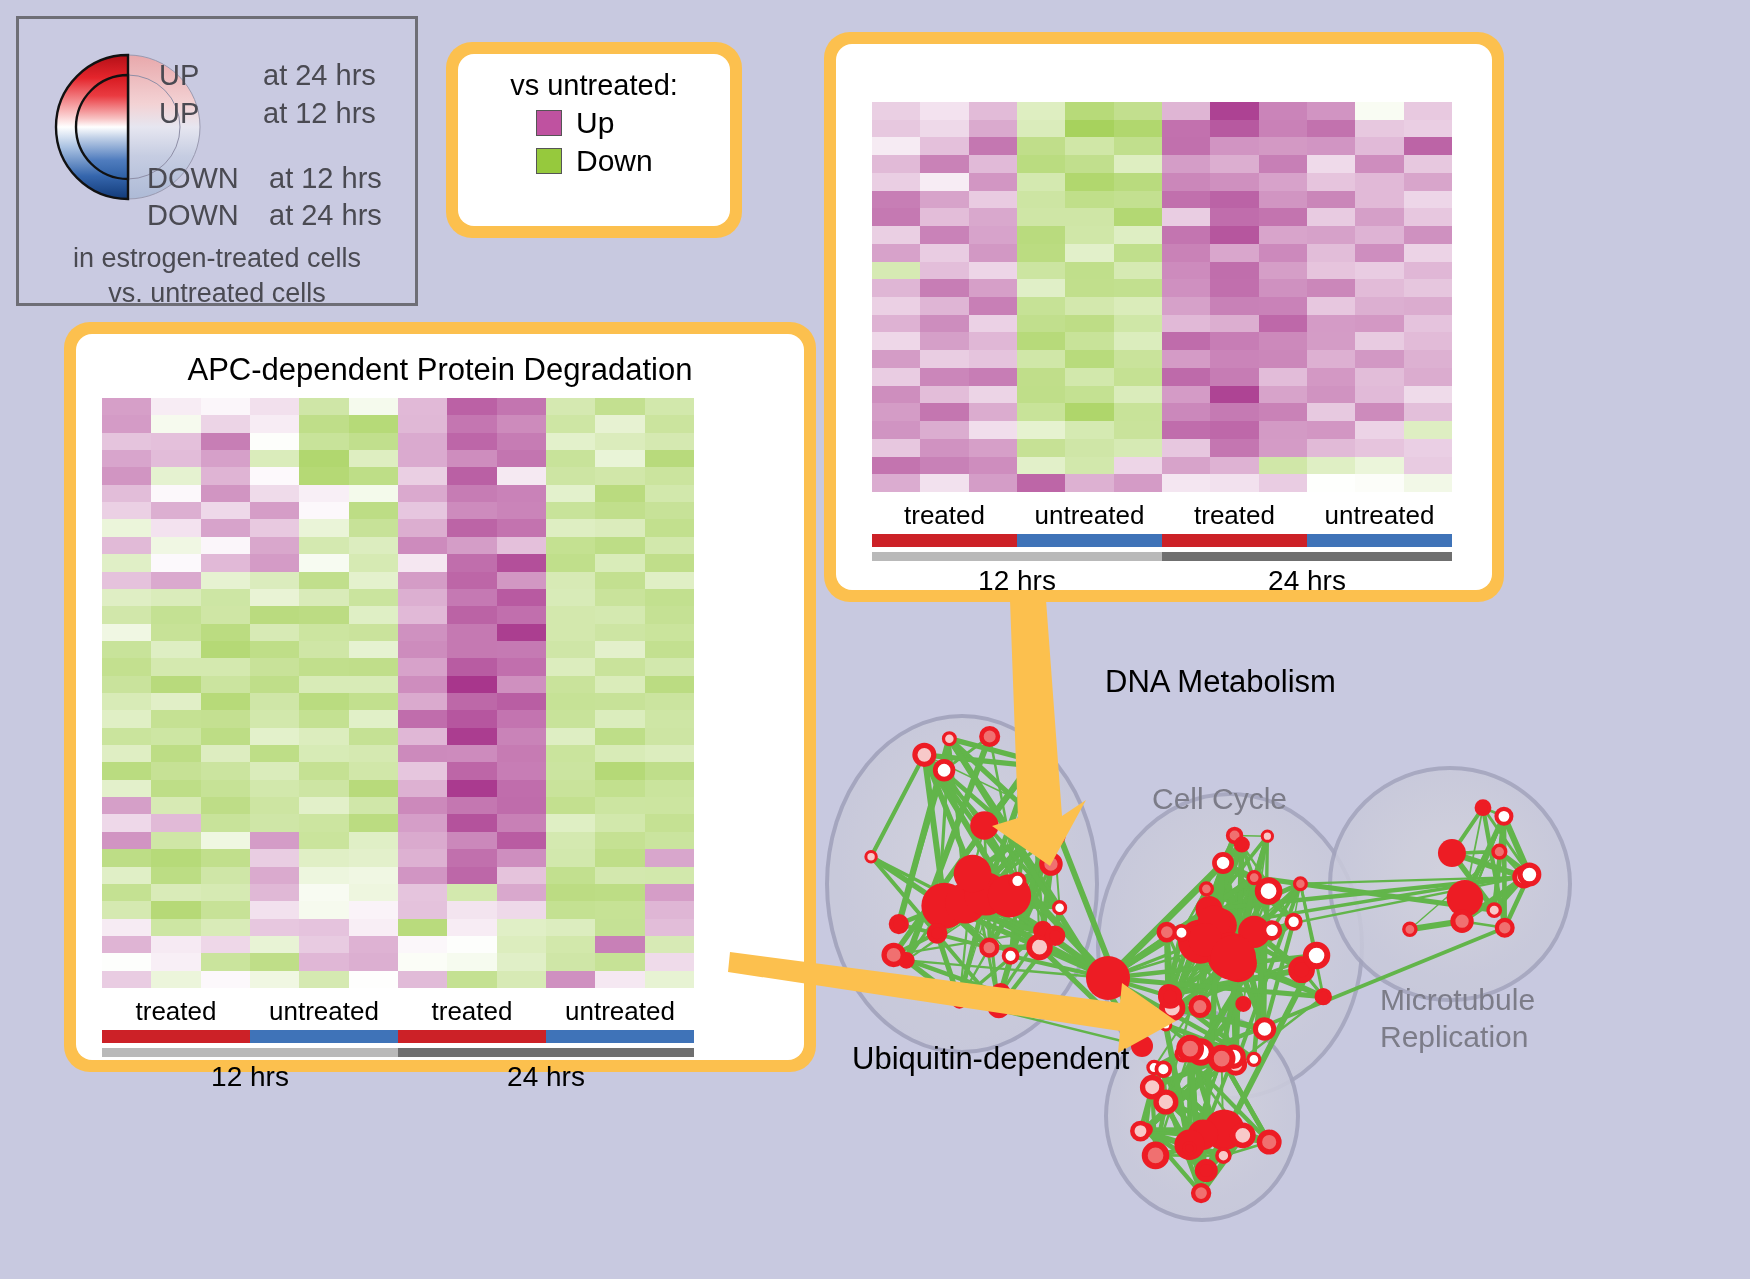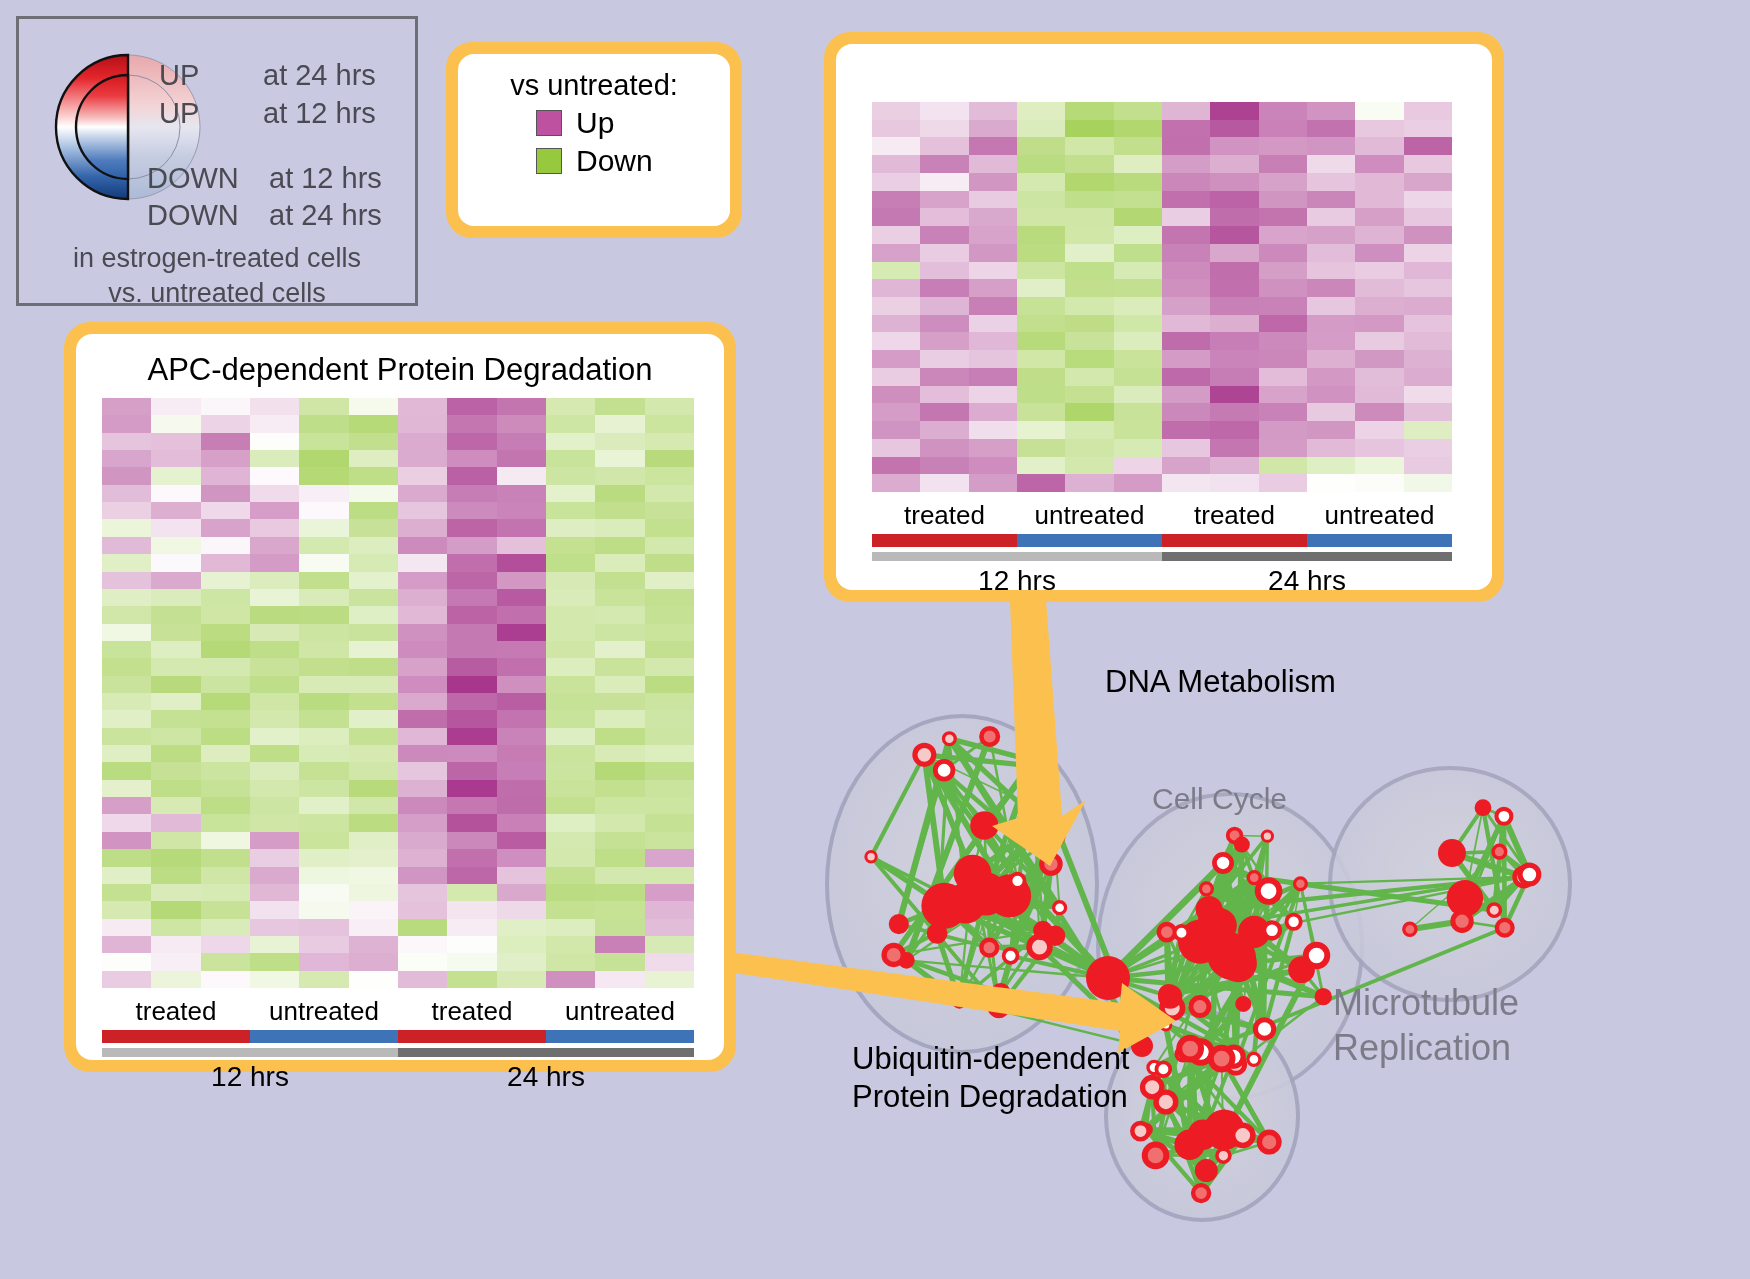--- a/index.html
+++ b/index.html
@@ -25,21 +25,21 @@
   .ypanel>.inner{background:#ffffff;border-radius:16px;width:100%;height:100%;box-sizing:border-box;position:relative;}
 
   #legend-panel{left:446px;top:42px;width:296px;height:196px;}
   #legend-panel .inner{padding:14px 0 0 0;}
   #legend-title{text-align:center;font-size:29px;color:#000;line-height:1.18;}
   .legend-item{display:flex;align-items:center;gap:14px;margin-left:78px;margin-top:4px;}
   .swatch{width:26px;height:26px;border:1.5px solid #555;box-sizing:border-box;display:inline-block;}
   .legend-lbl{font-size:30px;color:#000;}
 
   #rf-panel{left:824px;top:32px;width:680px;height:570px;}
-  #apc-panel{left:64px;top:322px;width:672px;height:750px;}
+  #apc-panel{left:64px;top:322px;width:752px;height:750px;}
 
   .panel-title{position:absolute;left:0;top:14px;width:100%;text-align:center;font-size:30px;color:#000;}
   #apc-panel .panel-title{font-size:31px;top:18px;}
 
   
   .heatmap{position:absolute;display:grid;}
   .hm-cell{width:100%;height:100%;}
   #rf-heatmap{left:36px;top:58px;width:580px;height:390px;}
   #apc-heatmap{left:26px;top:64px;width:592px;height:590px;}
 
@@ -52,21 +52,21 @@
   .hm-bar2{display:flex;height:9px;margin-top:5px;}
   .hm-bar2 div{flex:1;}
   .hm-times{display:flex;margin-top:4px;}
   .hm-times div{flex:1;text-align:center;font-size:28px;color:#000;}
 
   
   #network{position:absolute;left:790px;top:616px;width:960px;height:663px;}
   .net-label{position:absolute;white-space:nowrap;}
   #lbl-dna{left:1105px;top:664px;font-size:31px;color:#000;}
   #lbl-cc{left:1152px;top:782px;font-size:30px;color:#7c7c88;}
-  #lbl-mt{left:1333px;top:981px;font-size:36px;color:#7c7c88;line-height:1.24;}
+  #lbl-mt{left:1380px;top:981px;font-size:30px;color:#7c7c88;line-height:1.24;}
   #lbl-ub{left:852px;top:1040px;font-size:31px;color:#000;line-height:1.24;}
 </style>
 </head>
 <body>
 
 <div id="key-box">
   <svg id="key-dial" viewBox="0 0 150 160">
     <defs>
       <linearGradient id="gradOuter" x1="0" y1="0" x2="0" y2="1">
         <stop offset="0%" stop-color="#b41017"></stop>
@@ -1330,14 +1330,13 @@
 </svg>
 
 <div class="net-label" id="lbl-dna">DNA Metabolism</div>
 <div class="net-label" id="lbl-cc">Cell Cycle</div>
 <div class="net-label" id="lbl-mt">
   <div>Microtubule</div>
   <div>Replication</div>
 </div>
 <div class="net-label" id="lbl-ub">
   <div>Ubiquitin-dependent</div>
-  <div>Protein Degradation</div>
 </div>
 
 </body></html>

